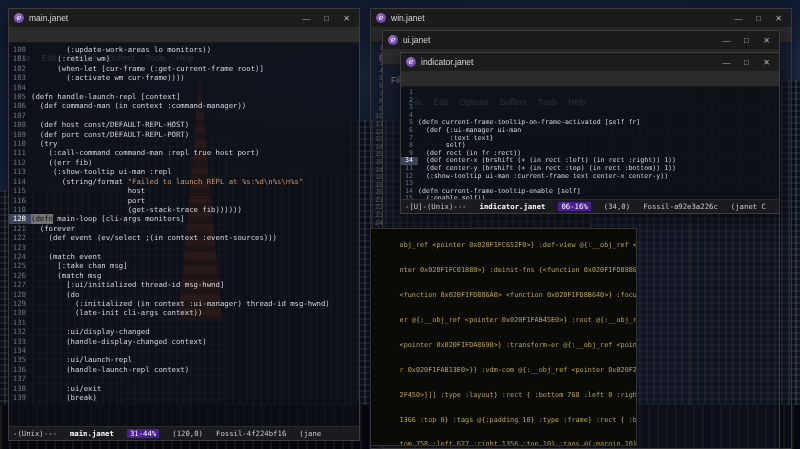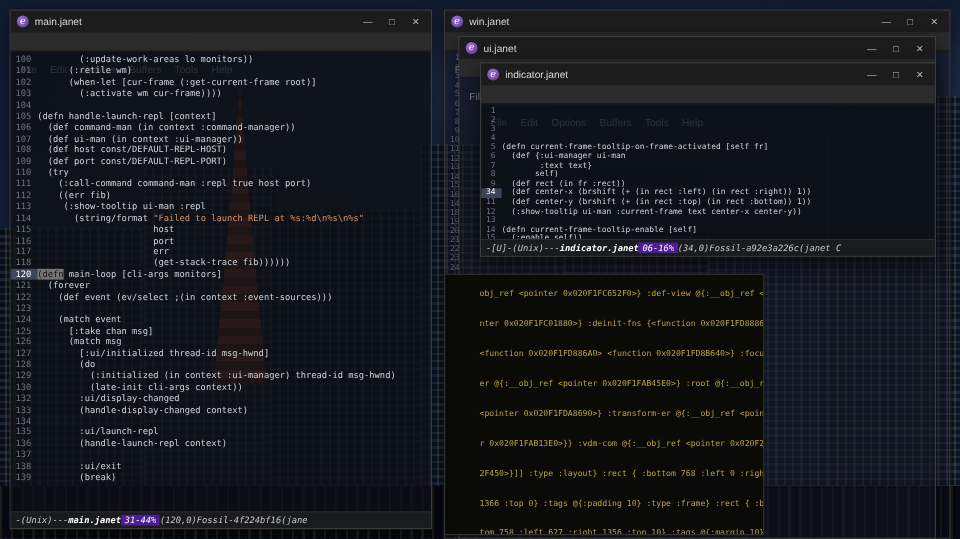--- a/index.html
+++ b/index.html
@@ -58,23 +58,23 @@
   .code-main .row { font-size:7.3px; line-height:9.4px; min-height:9.4px; }
   .code-main .ln  { width:22px; }
   .code-sm  .row { font-size:6.6px; line-height:7.6px; min-height:7.6px; }
   .code-sm  .ln  { width:17px; }
   .ln { text-align:right; padding-right:5px; color:#6f7680; flex:0 0 auto; }
   .ln.hl { color:#ffffff; font-weight:normal; background:rgba(130,150,190,.4); }
   .code { color:#d2d4d8; }
   .str  { color:#cf9468; }
   .cur  { background:#737373; color:#15161a;text-align:right; }
 
-  .statusbar { height:14px; background:#191b1f; display:flex; align-items:center; gap:0;
+  .statusbar { height:14px; background:#191b1f; display:flex; align-items:center; gap:13px;
                padding:0 4px; font-family:"DejaVu Sans Mono",monospace; font-size:7.3px;
-               color:#c8c8c8; flex:0 0 auto; border-top:1px solid #2c2c2c; white-space:pre; overflow:hidden;font-style:italic; }
+               color:#c8c8c8; flex:0 0 auto; border-top:1px solid #2c2c2c; white-space:pre; overflow:hidden; }
   .sb-file { color:#ffffff; font-weight:bold; }
   .pct { background:#4c1d95; color:#fff; padding:0 3px; }
 
   .terminal { position:absolute; background:#0a0a06; border:1px solid #333; padding:4px 4px;
               font-family:"DejaVu Sans Mono",monospace; overflow:hidden; }
   .trow { font-size:6.8px; line-height:8.3px; min-height:8.3px; color:#b9a44c; white-space:pre; }
 </style>
 </head>
 <body>
 
@@ -411,21 +411,20 @@
       </div>
         <div class="row">
         <span class="ln">106</span>
         <span class="code cur"></span>
         <span class="code">  (def command-man (in context :command-manager))</span>
         <span class="code str"></span>
       </div>
         <div class="row">
         <span class="ln">107</span>
         <span class="code cur"></span>
-        <span class="code">  (def ui-man (in context :ui-manager))</span>
         <span class="code str"></span>
       </div>
         <div class="row">
         <span class="ln">108</span>
         <span class="code cur"></span>
         <span class="code">  (def host const/DEFAULT-REPL-HOST)</span>
         <span class="code str"></span>
       </div>
         <div class="row">
         <span class="ln">109</span>
@@ -466,26 +465,20 @@
         <div class="row">
         <span class="ln">115</span>
         <span class="code cur"></span>
         <span class="code">                      host</span>
         <span class="code str"></span>
       </div>
         <div class="row">
         <span class="ln">116</span>
         <span class="code cur"></span>
         <span class="code">                      port</span>
-        <span class="code str"></span>
-      </div>
-        <div class="row">
-        <span class="ln">117</span>
-        <span class="code cur"></span>
-        <span class="code">                      err</span>
         <span class="code str"></span>
       </div>
         <div class="row">
         <span class="ln">118</span>
         <span class="code cur"></span>
         <span class="code">                      (get-stack-trace fib))))))</span>
         <span class="code str"></span>
       </div>
         <div class="row">
         <span class="ln hl">120</span>
@@ -544,20 +537,26 @@
         <div class="row">
         <span class="ln">129</span>
         <span class="code cur"></span>
         <span class="code">          (:initialized (in context :ui-manager) thread-id msg-hwnd)</span>
         <span class="code str"></span>
       </div>
         <div class="row">
         <span class="ln">130</span>
         <span class="code cur"></span>
         <span class="code">          (late-init cli-args context))</span>
+        <span class="code str"></span>
+      </div>
+        <div class="row">
+        <span class="ln">131</span>
+        <span class="code cur"></span>
+        <span class="code"></span>
         <span class="code str"></span>
       </div>
         <div class="row">
         <span class="ln">132</span>
         <span class="code cur"></span>
         <span class="code">        :ui/display-changed</span>
         <span class="code str"></span>
       </div>
         <div class="row">
         <span class="ln">133</span>

